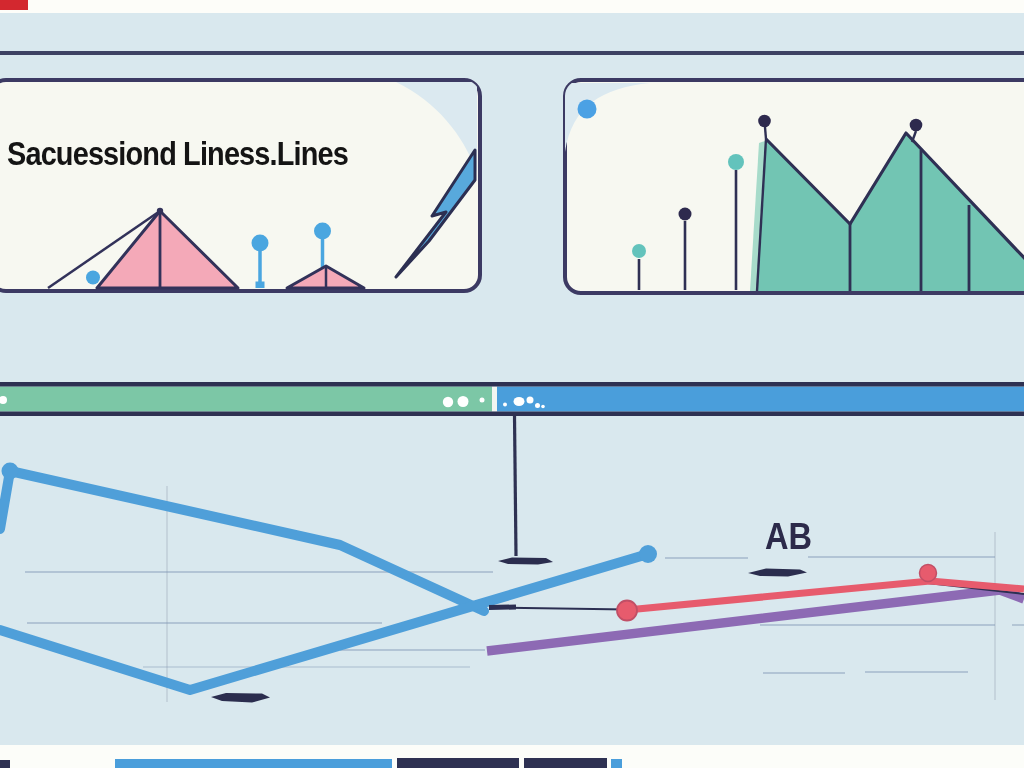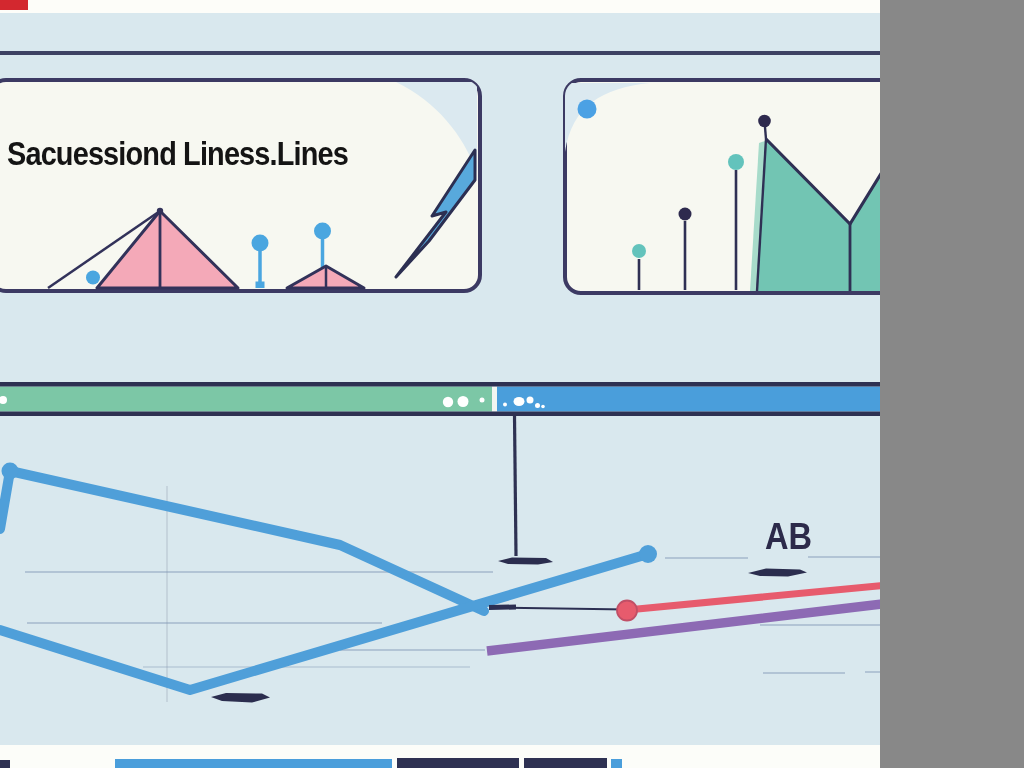--- a/index.html
+++ b/index.html
@@ -1,17 +1,17 @@
 <!DOCTYPE html>
 <html><head>
 <meta charset="utf-8">
 <style>
   html,body{margin:0;padding:0;background:#888;}
   .canvas{
-    position:relative;width:880px;height:768px;overflow:hidden;
+    position:relative;width:1024px;height:768px;overflow:hidden;
     background:#d9e8ee;font-family:"Liberation Sans",sans-serif;
   }
   .layer{position:absolute;left:0;top:0;}
   .panel-title{
     position:absolute;left:7px;top:134px;
     font-size:34px;font-weight:bold;color:#141414;
     letter-spacing:-1px;white-space:nowrap;
     transform:scaleX(.85);transform-origin:0 0;
   }
   .ab-label{

